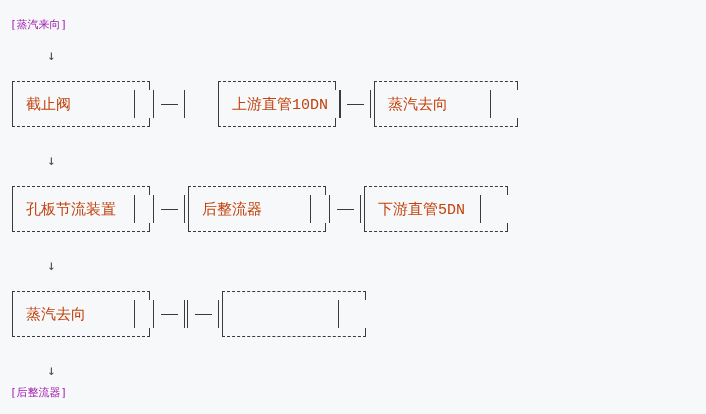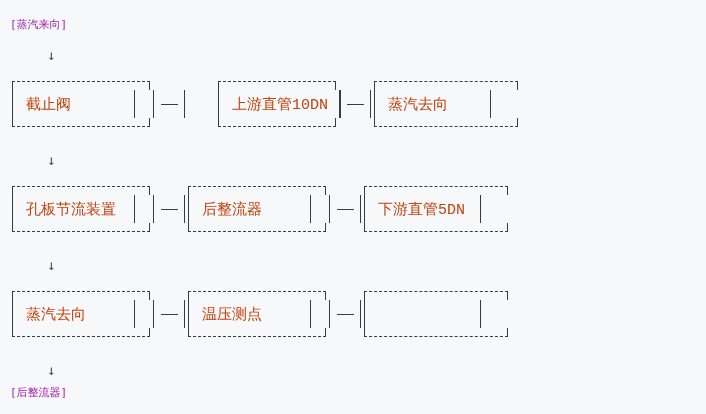--- a/index.html
+++ b/index.html
@@ -260,31 +260,20 @@
       <span class="pipe pipe-right" style="left:124px;"></span>
       <span class="label">蒸汽去向</span>
     </div>
 
     <div class="connector">
       <span class="cpipe cpipe-l"></span>
       <span class="dash"></span>
       <span class="cpipe cpipe-r"></span>
     </div>
 
-    <div class="node" style="width: 142px;">
-      <span class="rail-top"></span>
-      <span class="rail-bottom"></span>
-      <span class="corner c-tl"></span>
-      <span class="corner c-tr"></span>
-      <span class="corner c-bl"></span>
-      <span class="corner c-br"></span>
-      <span class="pipe pipe-left"></span>
-      <span class="pipe pipe-right" style="left:124px;"></span>
-      <span class="label">温压测点</span>
-    </div>
 
     <div class="connector">
       <span class="cpipe cpipe-l"></span>
       <span class="dash"></span>
       <span class="cpipe cpipe-r"></span>
     </div>
 
     <div class="node" style="width: 148px;">
       <span class="rail-top"></span>
       <span class="rail-bottom"></span>

